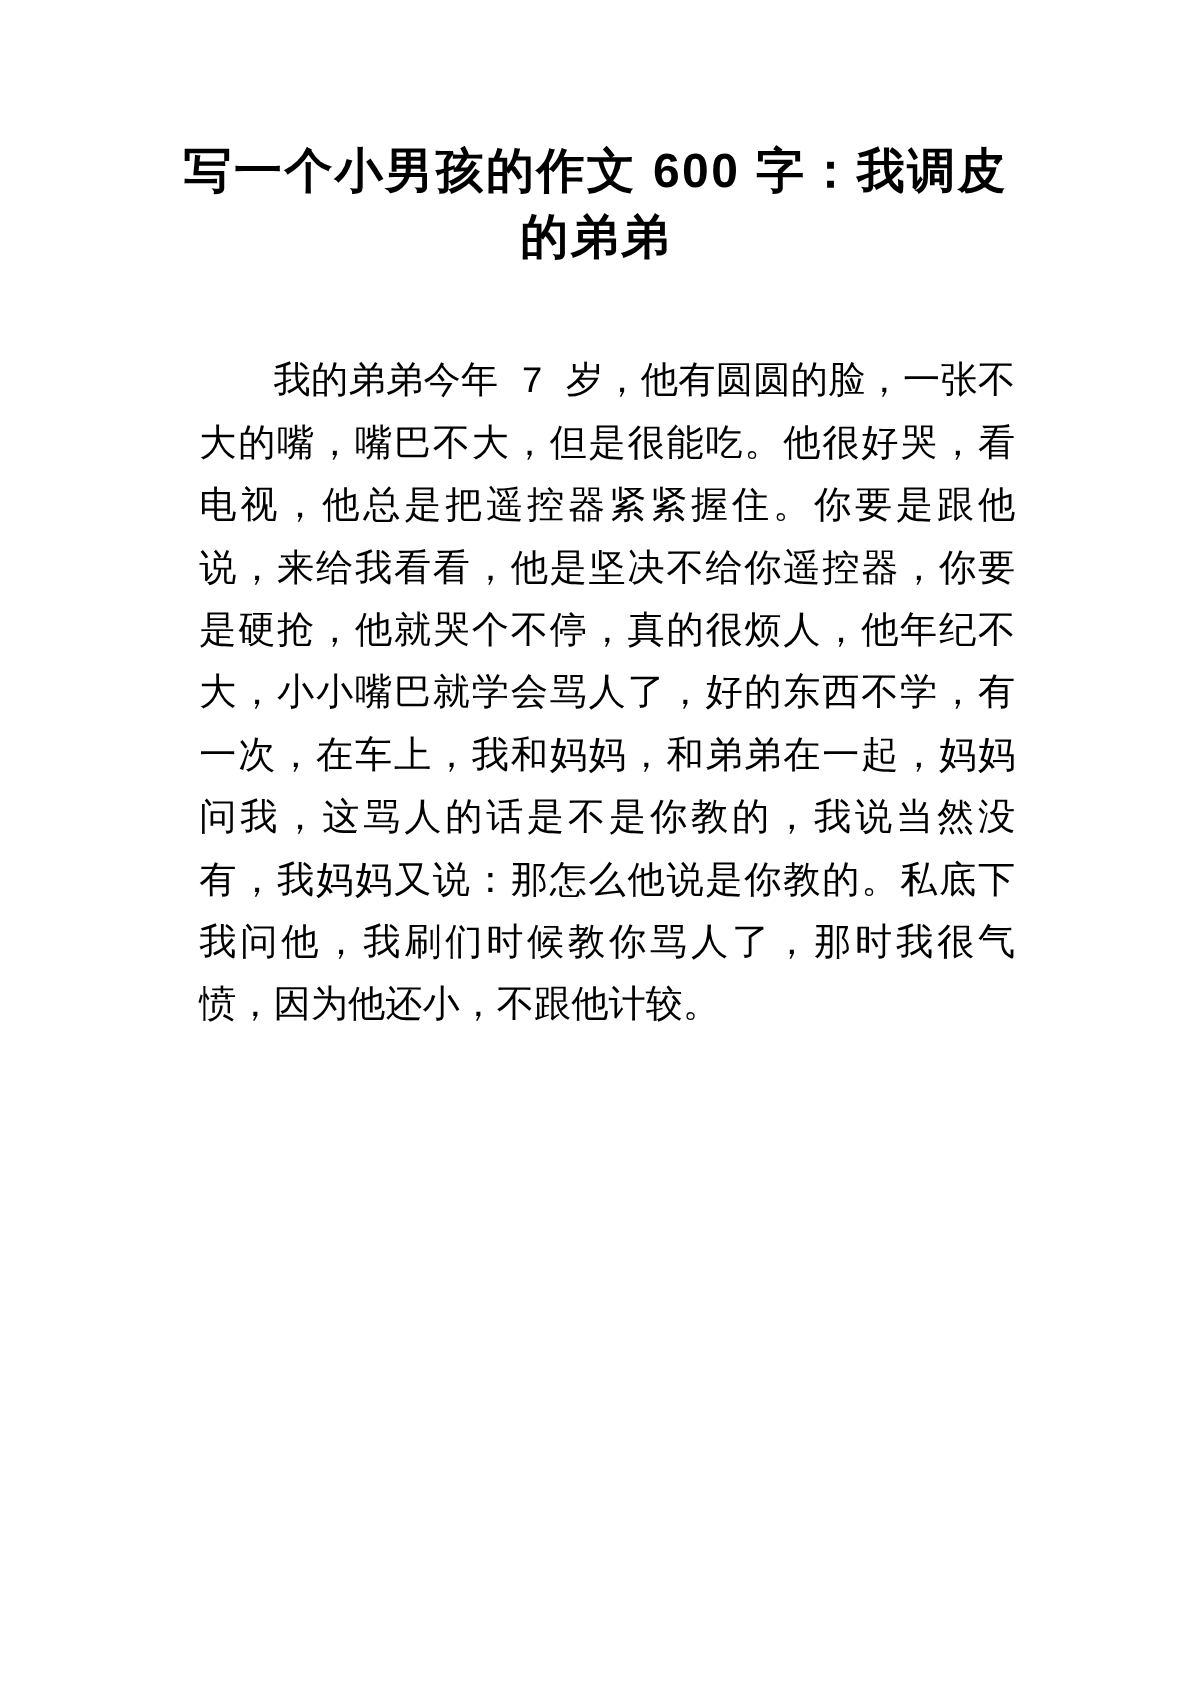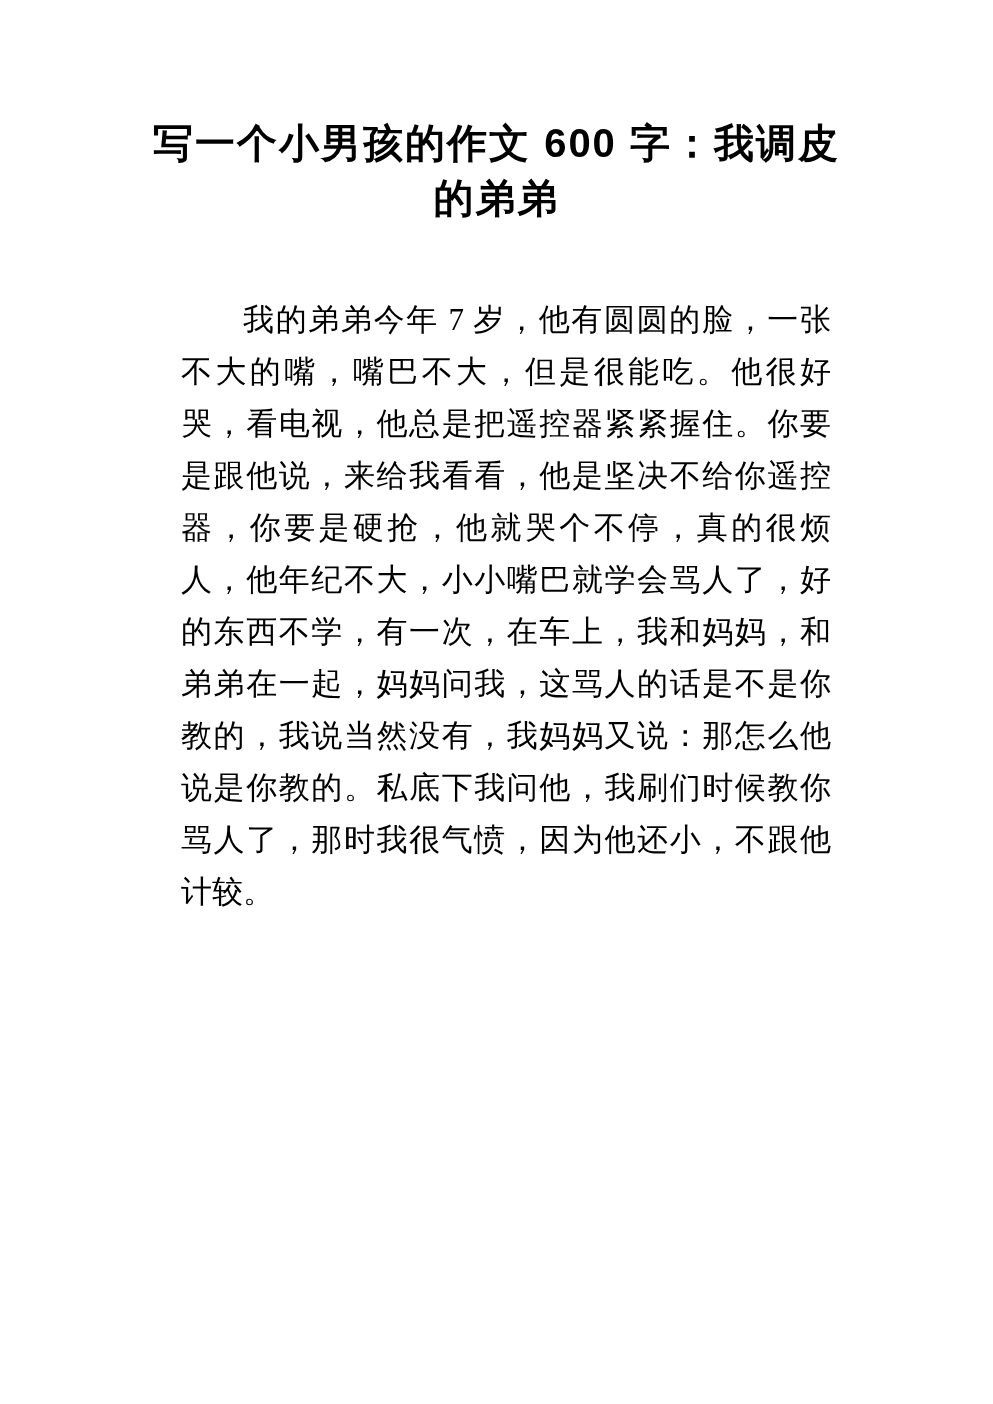--- a/index.html
+++ b/index.html
@@ -25,22 +25,22 @@
     letter-spacing: 2px;
     text-align: center;
     color: #000000;
   }
   .doc-body {
     width: 680px;
     margin-left: 166px;
     margin-top: 68px;
   }
   .doc-body p {
-    margin: 15px;
-    font-family: Liberation Serif, serif;
+    margin: 0;
+    font-family: Liberation Mono, monospace;
     font-size: 31px;
     line-height: 52px;
     color: #000000;
     text-align: justify;
     text-justify: inter-ideograph;
     text-indent: 2em;
     word-break: break-all;
   }
 </style>
 </head>

